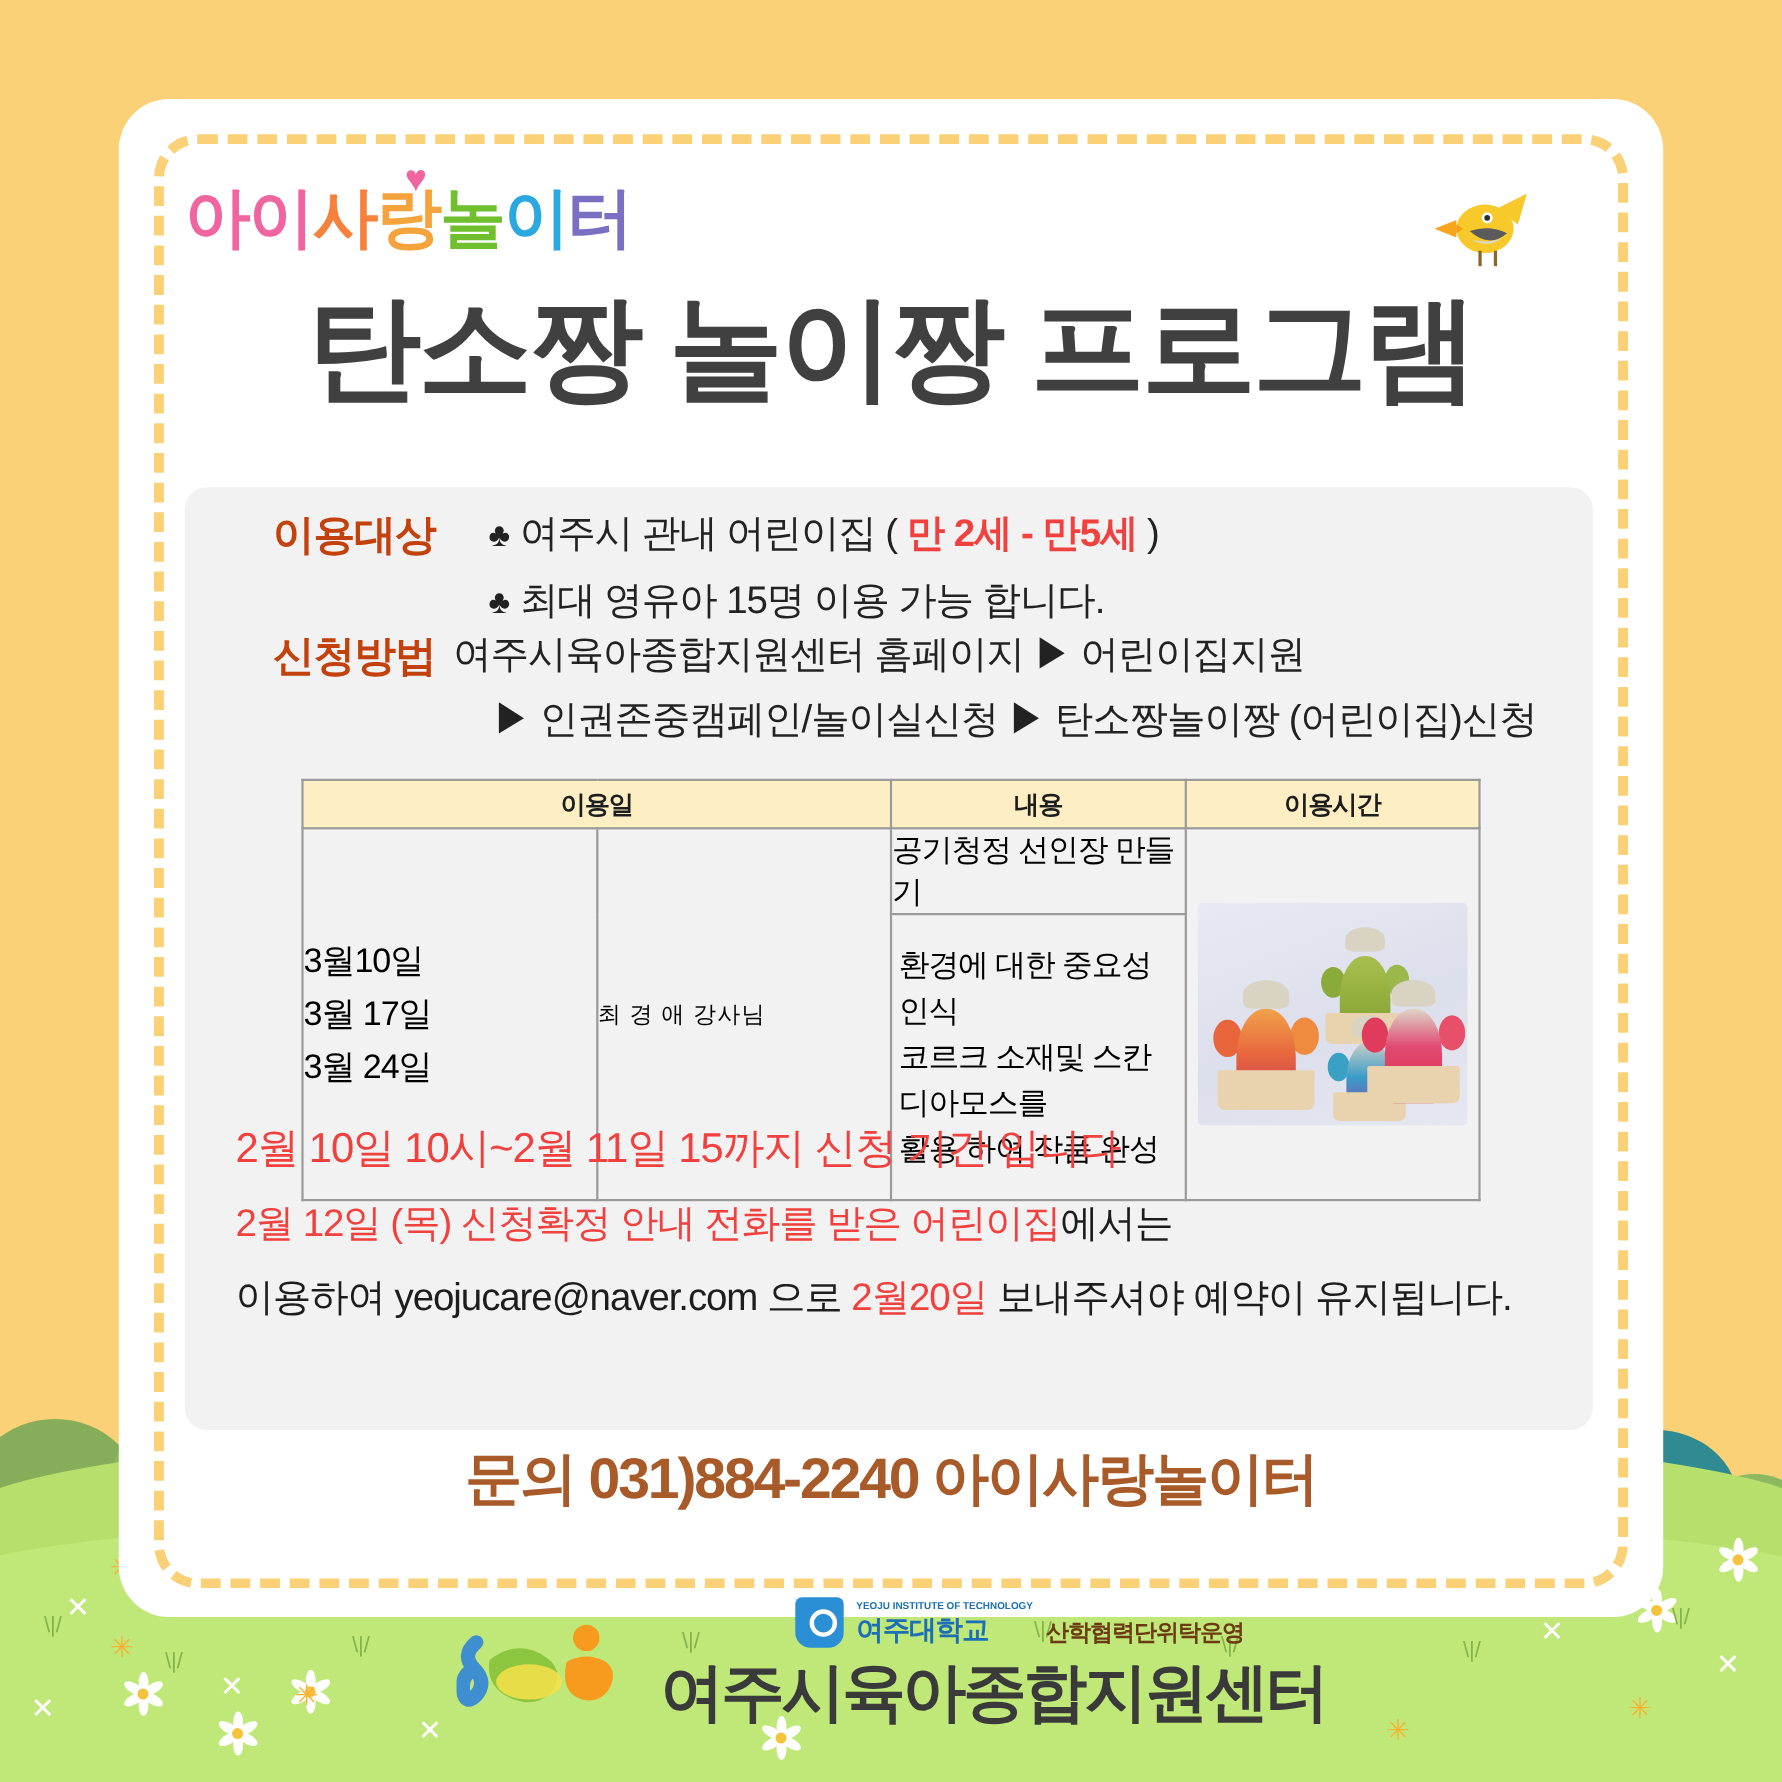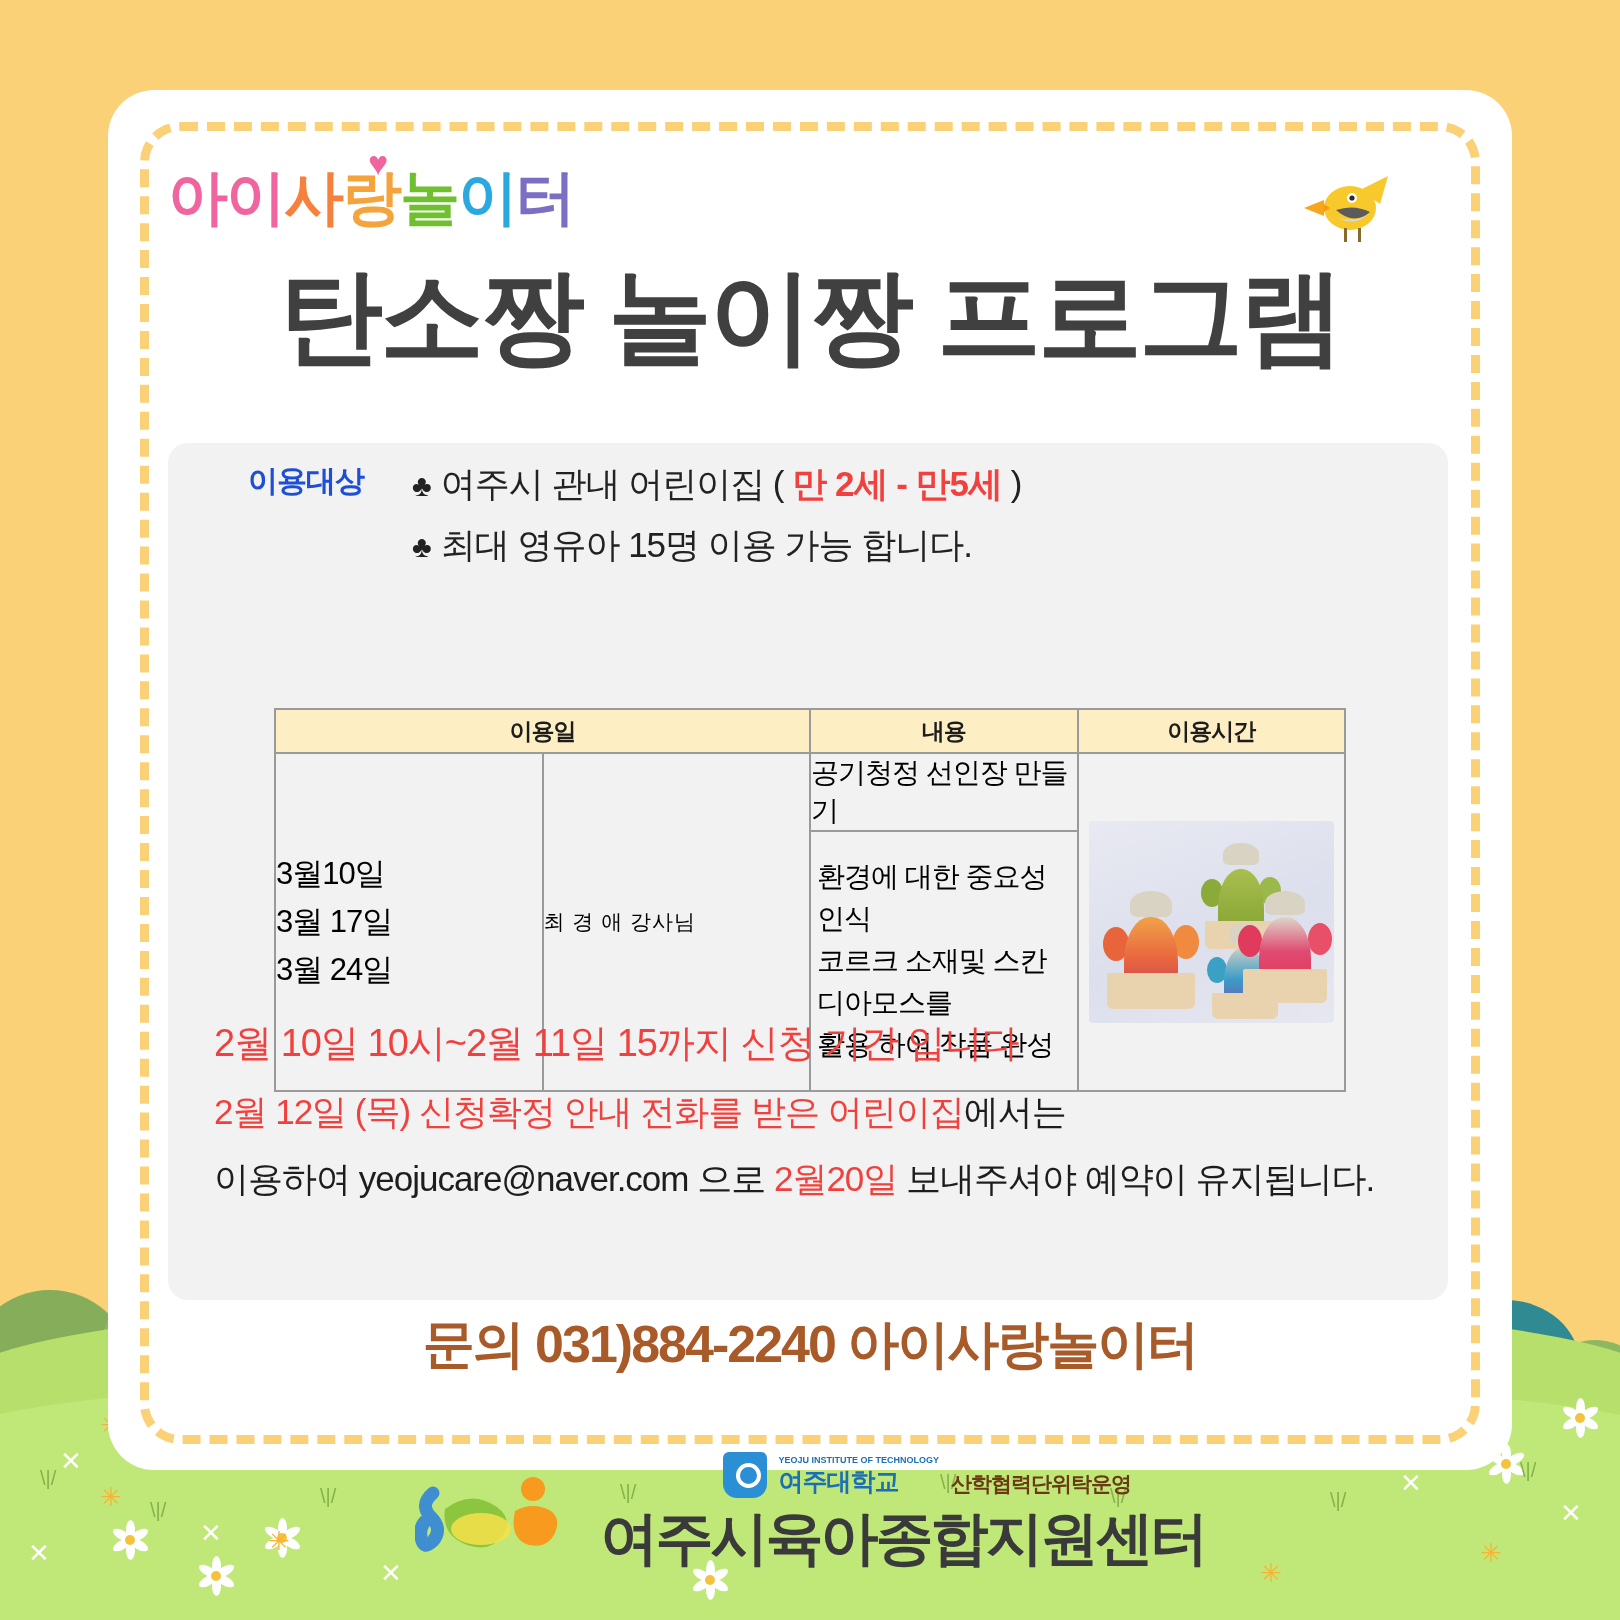--- a/index.html
+++ b/index.html
@@ -68,21 +68,21 @@
   }
 
   
   .panel {
     position:absolute; left:168px; top:443px; width:1280px; height:857px;
     background:#f2f2f2; border-radius:20px;
   }
 
   .row-target { position:absolute; left:80px; top:18px; width:1170px; }
   .lbl {
-    color:#1d4ed8; font-size:30px; font-weight:bold; letter-spacing:-1px;
+    color:#c2410c; font-size:38px; font-weight:bold; letter-spacing:-1px;
     white-space:nowrap;
   }
   .target-grid { display:flex; align-items:flex-start; }
   .target-lines { margin-left:48px; }
   .tline { font-size:35px; color:#222; white-space:nowrap; margin-bottom:14px; letter-spacing:-1px; }
   .tline .red { color:#f1413f; font-weight:bold; }
   .clubs { font-size:30px; margin-right:10px; }
 
   .row-apply { position:absolute; left:80px; top:128px; width:1190px; }
   .apply-grid { display:flex; align-items:flex-start; }
@@ -303,20 +303,29 @@
         <div class="tline">
           <span class="clubs">♣</span><span>여주시 관내 어린이집 ( </span><span class="red">만 2세 - 만5세</span><span> )</span>
         </div>
         <div class="tline">
           <span class="clubs">♣</span><span>최대 영유아 15명 이용 가능 합니다.</span>
         </div>
       </div>
     </div>
   </div>
 
+  <div class="row-apply">
+    <div class="apply-grid">
+      <div class="lbl">신청방법</div>
+      <div class="apply-lines">
+        <div class="aline">여주시육아종합지원센터 홈페이지 ▶ 어린이집지원</div>
+        <div class="aline indent">▶ 인권존중캠페인/놀이실신청 ▶ 탄소짱놀이짱 (어린이집)신청</div>
+      </div>
+    </div>
+  </div>
 
   <table class="sched">
     <thead>
       <tr>
         <th colspan="2">이용일</th>
         <th>내용</th>
         <th>이용시간</th>
       </tr>
     </thead>
     <tbody>

